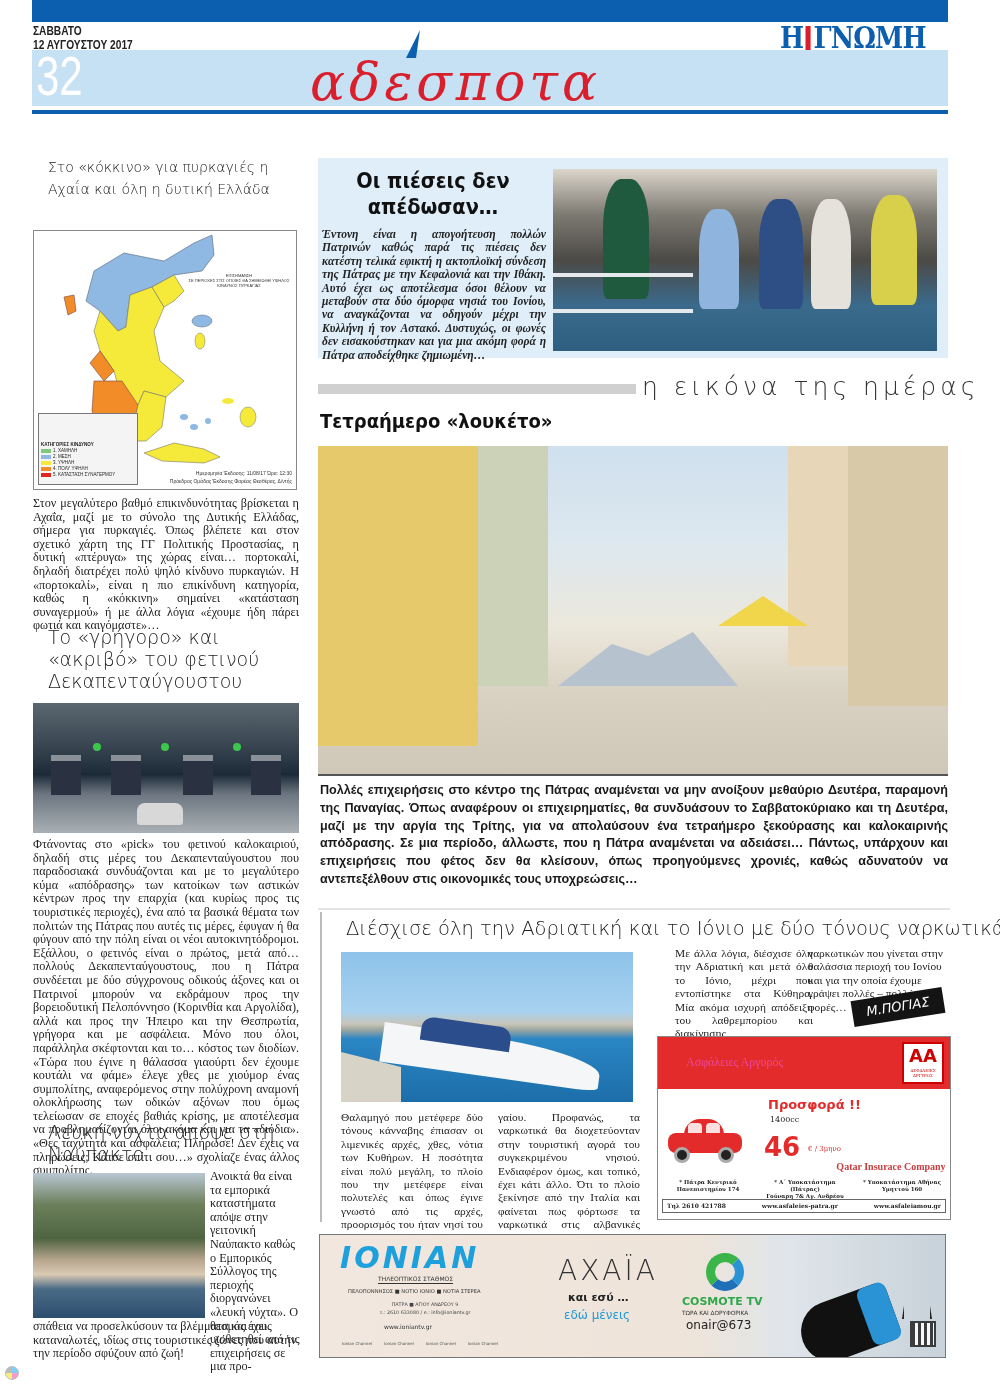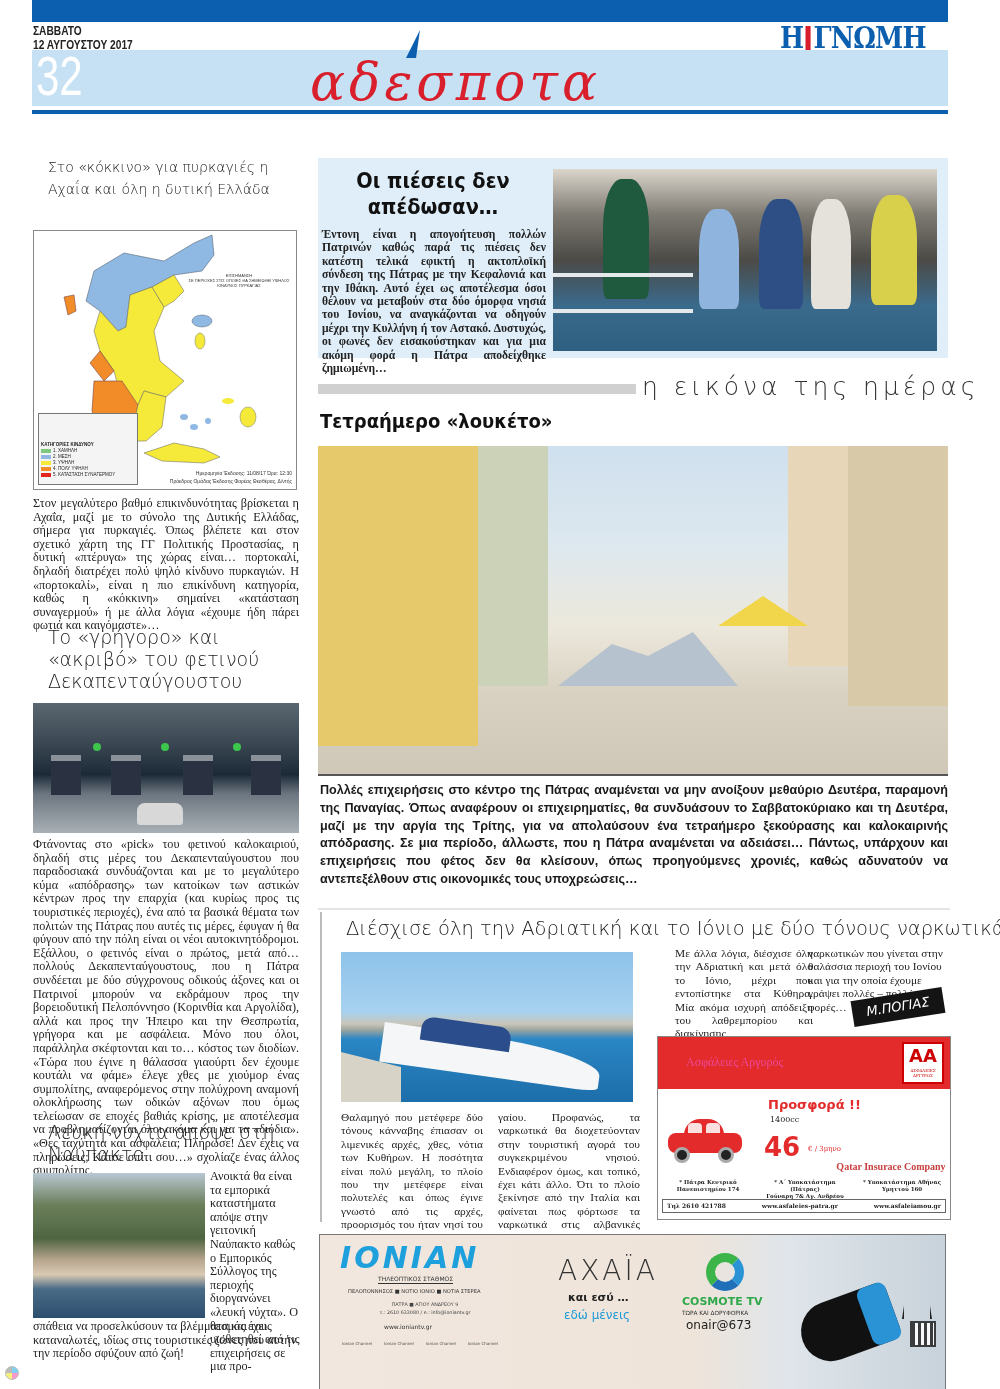--- a/index.html
+++ b/index.html
@@ -39,21 +39,21 @@
   .p-toll { position: absolute; left: 33px; top: 838px; width: 266px; }
 
   .h-night { position: absolute; left: 48px; top: 1121px; width: 260px; font-size: 19px; line-height: 22px; }
   .photo-nafpaktos { position: absolute; left: 33px; top: 1173px; width: 172px; height: 145px; background: linear-gradient(180deg, #b9c7d3 0%, #6b7f5a 22%, #4e6441 45%, #b7a58e 60%, #d9cab3 70%, #4a6b86 80%, #2d4f6e 100%); overflow: hidden; }
   .p-night-side { position: absolute; left: 210px; top: 1170px; width: 92px; }
   .p-night-full { position: absolute; left: 33px; top: 1320px; width: 276px; }
 
   
   .box-press { position: absolute; left: 318px; top: 158px; width: 630px; height: 200px; background: #dfeef9; }
   .h-press { position: absolute; left: 318px; top: 168px; width: 230px; text-align: center; font-family: "DejaVu Sans", sans-serif; font-weight: bold; font-size: 22px; line-height: 26px; color: #111; transform: scaleX(0.88); transform-origin: center top; }
-  .p-press { position: absolute; left: 322px; top: 228px; width: 224px; font-size: 11.6px; line-height: 13.4px; }
+  .p-press { position: absolute; left: 322px; top: 228px; width: 224px; font-size: 11.6px; line-height: 13.4px; font-style: italic; }
   .photo-ferry { position: absolute; left: 553px; top: 169px; width: 384px; height: 182px; background: linear-gradient(180deg, #dcd6cc 0%, #7d7a72 25%, #4c4a46 50%, #3a6a8c 75%, #2f5f80 100%); overflow: hidden; }
   .photo-ferry .person { position: absolute; border-radius: 40% 40% 10% 10%; }
   .photo-ferry .rail { position: absolute; left: 0; height: 4px; background: #e6e9ec; }
 
   
   .pod-bar { position: absolute; left: 318px; top: 384px; width: 630px; height: 10px; background: #d0d0d0; }
   .pod-label { position: absolute; left: 636px; top: 372px; background: #fff; padding: 0 6px; font-family: "DejaVu Sans", sans-serif; font-weight: 300; font-size: 25px; line-height: 30px; letter-spacing: 4px; color: #333; }
   .h-lock { position: absolute; left: 320px; top: 408px; font-family: "DejaVu Sans", sans-serif; font-weight: bold; font-size: 20px; line-height: 26px; color: #111; transform: scaleX(0.9); transform-origin: left top; }
   .photo-street { position: absolute; left: 318px; top: 446px; width: 630px; height: 330px; background: linear-gradient(180deg, #cfe0ee 0%, #dde8ef 30%, #ece8dc 55%, #d9d2c2 75%, #cfc8b8 100%); overflow: hidden; border-bottom: 2px solid #555; }
   .photo-street .bld { position: absolute; top: 0; }
@@ -91,21 +91,21 @@
   .ad-ins .car { position: absolute; left: 10px; top: 80px; width: 74px; height: 46px; }
   .ad-ins .car .body { position: absolute; left: 0; top: 16px; width: 74px; height: 20px; background: #e32b2b; border-radius: 8px; }
   .ad-ins .car .roof { position: absolute; left: 16px; top: 2px; width: 40px; height: 20px; background: #e32b2b; border-radius: 16px 16px 0 0; }
   .ad-ins .car .win { position: absolute; top: 6px; width: 14px; height: 10px; background: #fbe0e0; border-radius: 4px 4px 0 0; }
   .ad-ins .car .wheel { position: absolute; top: 30px; width: 16px; height: 16px; border-radius: 50%; background: #222; border: 3px solid #aaa; }
   .ad-ins .branches { position: absolute; left: 4px; top: 142px; width: 286px; display: flex; justify-content: space-between; font-size: 5.5px; line-height: 7px; font-weight: bold; color: #222; }
   .ad-ins .branches div { width: 92px; text-align: center; }
   .ad-ins .contacts { position: absolute; left: 4px; top: 162px; width: 284px; height: 14px; border: 1px solid #666; display: flex; justify-content: space-between; padding: 0 4px; font-size: 6px; line-height: 12px; font-weight: bold; color: #222; }
 
   
-  .ad-ion { position: absolute; left: 319px; top: 1234px; width: 627px; height: 156px; border: 1px solid #777; background: linear-gradient(90deg, #f1e7de 0%, #eee4da 60%, #dfe5ea 75%, #c8d2da 100%); overflow: hidden; font-family: "DejaVu Sans", sans-serif; }
+  .ad-ion { position: absolute; left: 319px; top: 1234px; width: 627px; height: 124px; border: 1px solid #777; background: linear-gradient(90deg, #f1e7de 0%, #eee4da 60%, #dfe5ea 75%, #c8d2da 100%); overflow: hidden; font-family: "DejaVu Sans", sans-serif; }
   .ad-ion .brand { position: absolute; left: 20px; top: 6px; font-weight: bold; font-style: italic; font-size: 30px; line-height: 34px; color: #1ea0dc; letter-spacing: 3px; }
   .ad-ion .tvst { position: absolute; left: 58px; top: 40px; font-size: 6px; line-height: 8px; color: #333; border-bottom: 1px solid #333; }
   .ad-ion .regions { position: absolute; left: 28px; top: 52px; font-size: 5.2px; line-height: 8px; color: #333; }
   .ad-ion .addr { position: absolute; left: 40px; top: 66px; width: 130px; text-align: center; font-size: 4.8px; line-height: 8px; color: #444; }
   .ad-ion .web { position: absolute; left: 64px; top: 88px; font-size: 6px; line-height: 8px; color: #333; }
   .ad-ion .socials { position: absolute; left: 22px; top: 106px; font-size: 4px; color: #555; display: flex; gap: 12px; }
   .ad-ion .achaia { position: absolute; left: 238px; top: 20px; font-weight: 200; font-size: 28px; line-height: 32px; letter-spacing: 3px; color: #333; }
   .ad-ion .kai { position: absolute; left: 248px; top: 56px; font-weight: bold; font-size: 11px; line-height: 14px; color: #222; }
   .ad-ion .edo { position: absolute; left: 244px; top: 72px; font-size: 12px; line-height: 16px; color: #1e9ad8; }
   .ad-ion .cosmo-ring { position: absolute; left: 386px; top: 18px; width: 38px; height: 38px; border-radius: 50%; border: 9px solid #3bb44a; border-right-color: #2a93d5; border-bottom-color: #1f6fb9; }

